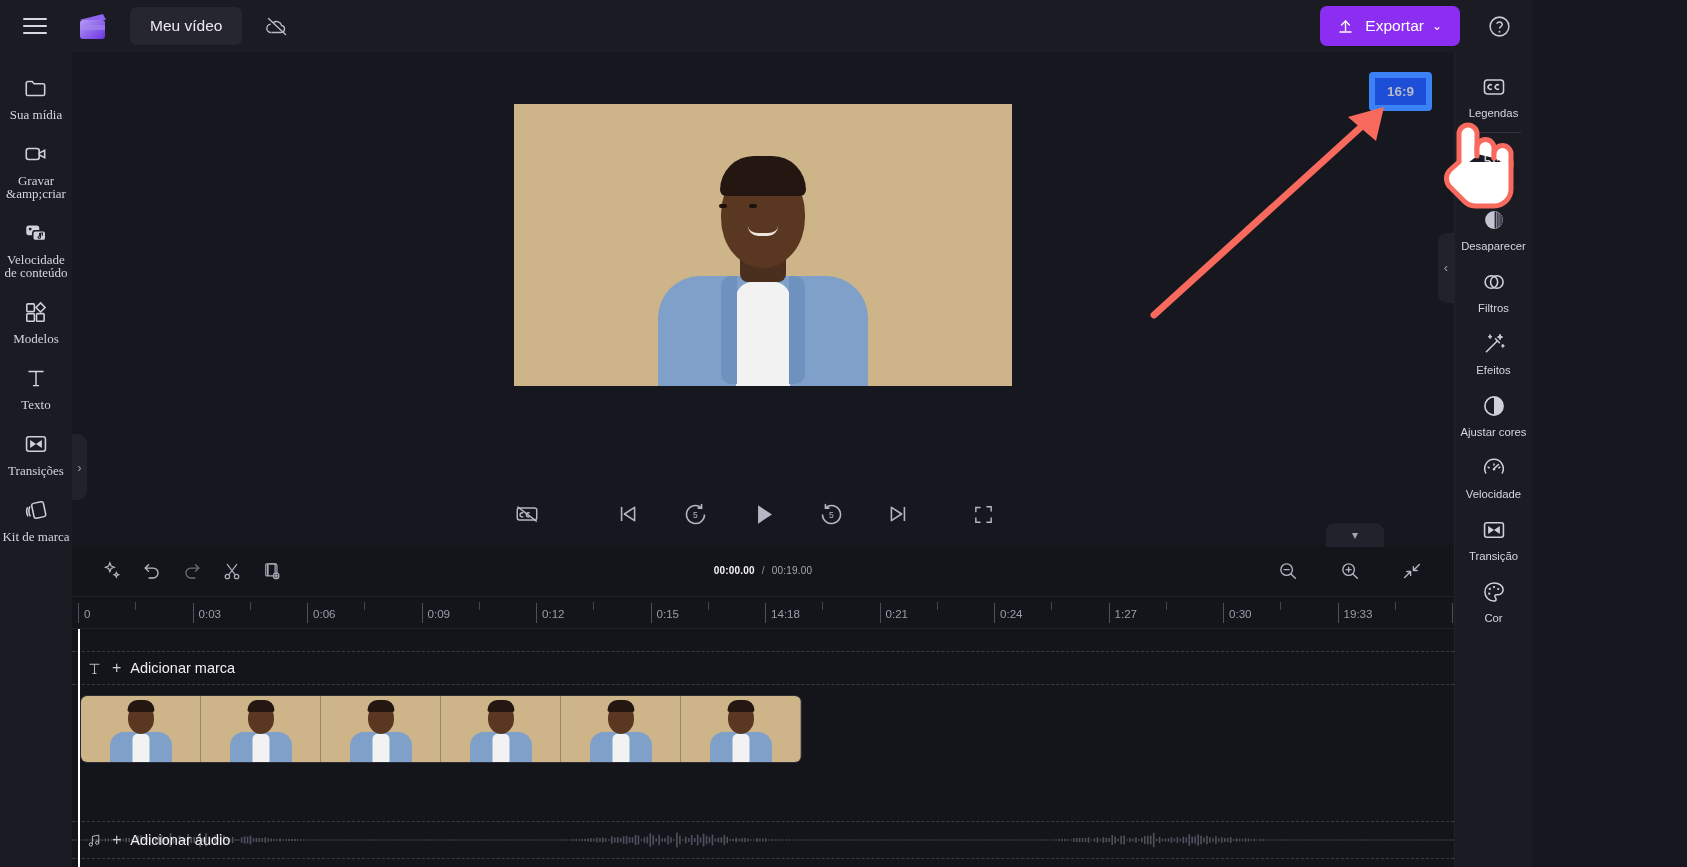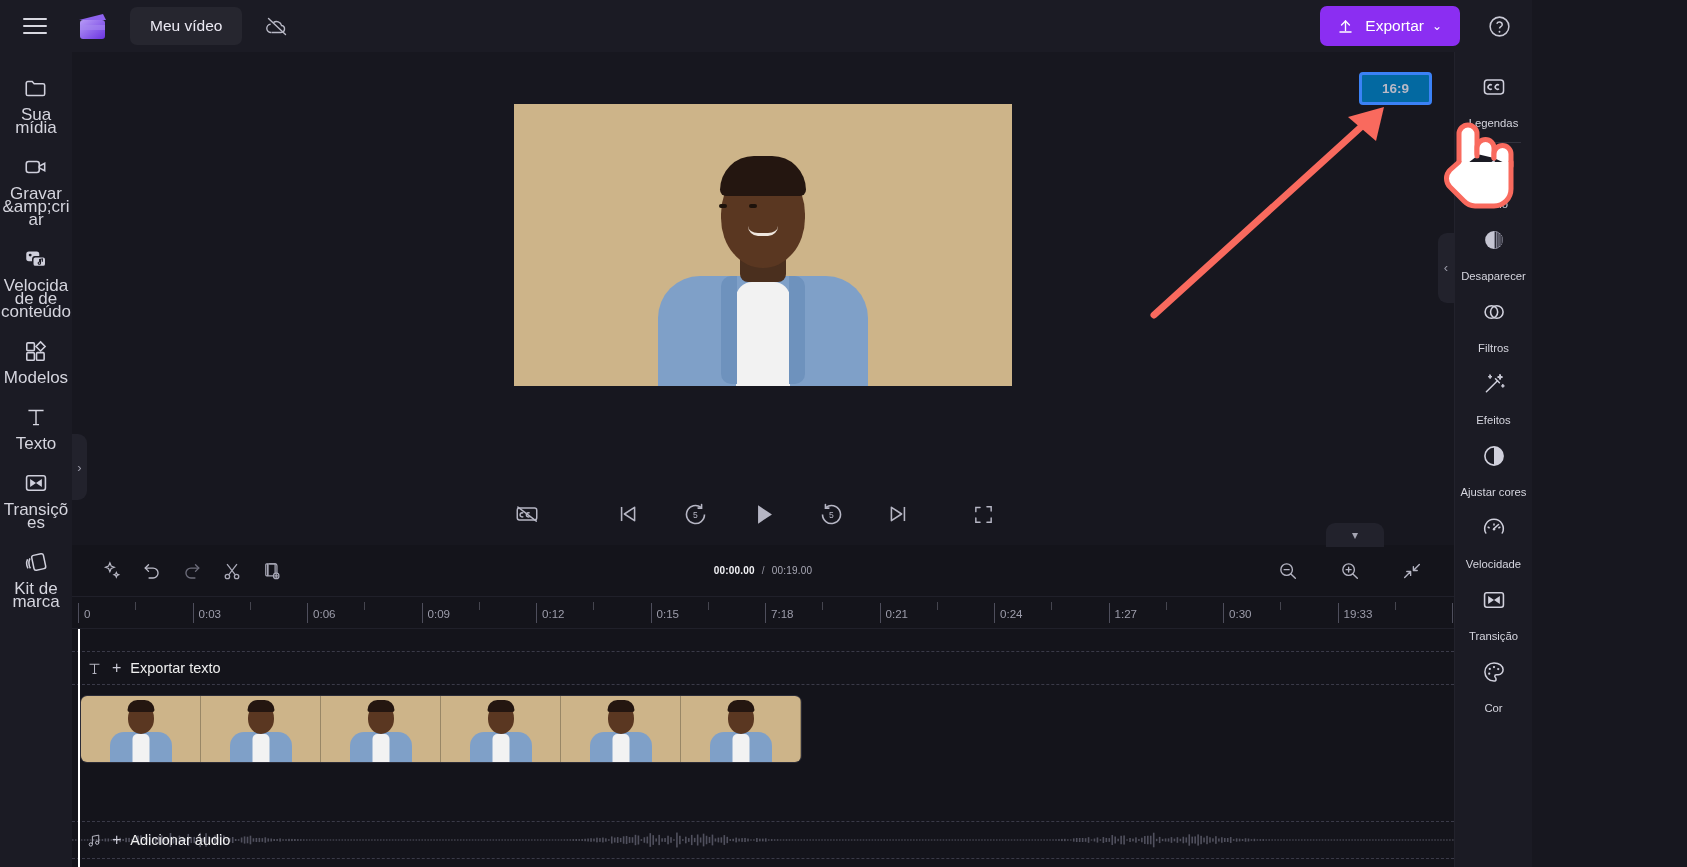--- a/index.html
+++ b/index.html
@@ -66,46 +66,46 @@
     position: relative;
     z-index: 20;
   }
   .rail-item {
     width: 72px;
     padding: 9px 2px 7px;
     display: flex; flex-direction: column; align-items: center; gap: 7px;
     cursor: pointer;
   }
   .rail-item .ri-label {
-    font-size: 17px; line-height: 13px; text-align: center; color: #d5d5de;
-    max-width: 70px; word-wrap: break-word;
+    font-size: 13px; line-height: 13px; text-align: center; color: #d5d5de;
+    max-width: 70px; word-wrap: break-word; font-family: Liberation Serif, serif;
   }
 
   
   .center {
     flex: 1; min-width: 0;
     display: flex; flex-direction: column;
     background: #17171f;
     position: relative;
   }
   .preview-area {
     flex: 1;
     position: relative;
     display: flex; flex-direction: column;
     align-items: center; justify-content: center;
     min-height: 0;
   }
   .ratio-badge {
     position: absolute; top: 20px; right: 22px;
-    border: 3px solid #3b82f6;
+    border: 6px solid #3b82f6;
     border-radius: 4px;
-    padding: 6px 20px;
+    padding: 6px 12px;
     font-size: 13.5px; font-weight: bold;
     color: #b9b9c6;
-    background: #0369a1;
+    background: #1d4ed8;
     cursor: pointer;
     z-index: 6;
   }
   .video-frame {
     width: 498px; height: 282px;
     margin-top: -46px;
     position: relative;
     overflow: hidden;
     background: #cdb48c;
   }
@@ -250,21 +250,21 @@
     width: 78px; flex: 0 0 78px;
     background: #1b1b24;
     padding-top: 12px;
     display: flex; flex-direction: column; align-items: center;
     overflow: hidden;
     position: relative; z-index: 20;
     border-left: 1px solid #22222c;
   }
   .rr-item {
     width: 78px; padding: 10px 2px 6px;
-    display:flex; flex-direction:column; align-items:center; gap:17px;
+    display:flex; flex-direction:column; align-items:center; gap:7px;
     cursor:pointer;
   }
   .rr-label { font-size: 11.3px; line-height: 13px; color:#d5d5de; text-align:center; max-width:76px; }
   .rr-divider { width: 54px; height:1px; background:#32323d; margin: 6px 0 2px; }
 
   
   .annot { position: absolute; inset: 0; pointer-events: none; z-index: 60; }
   svg.arrow { position:absolute; left:1140px; top:95px; }
   .cursor-hand { position: absolute; left: 1434px; top: 108px; }
 </style>
@@ -584,21 +584,21 @@
             </div>
             <div class="tick" style="left: 578.5px;">
               <div class="bar"></div>
               <div class="lbl">0:15</div>
             </div>
             <div class="tick minor" style="left: 635.75px;">
               <div class="bar"></div>
             </div>
             <div class="tick" style="left: 693px;">
               <div class="bar"></div>
-              <div class="lbl">7:18</div>
+              <div class="lbl">14:18</div>
             </div>
             <div class="tick minor" style="left: 750.25px;">
               <div class="bar"></div>
             </div>
             <div class="tick" style="left: 807.5px;">
               <div class="bar"></div>
               <div class="lbl">0:21</div>
             </div>
             <div class="tick minor" style="left: 864.75px;">
               <div class="bar"></div>
@@ -637,21 +637,21 @@
             </div>
           </div>
 
         <div class="tracks">
 
           <div class="track track-addtext">
             <svg width="17" height="17" viewBox="0 0 24 24" fill="none" stroke="#c4c4d0" stroke-width="1.3">
               <path d="M5 6h14M12 6v13M9.2 19h5.6"></path>
             </svg>
             <span class="plus">+</span>
-            <span class="add-label">Exportar texto</span>
+            <span class="add-label">Adicionar marca</span>
           </div>
 
           <div class="clip" id="clip">
               <div class="thumb">
                 <div class="t-shirt"></div>
                 <div class="t-head"></div>
                 <div class="t-hair"></div>
               </div>
               <div class="thumb">
                 <div class="t-shirt"></div>

